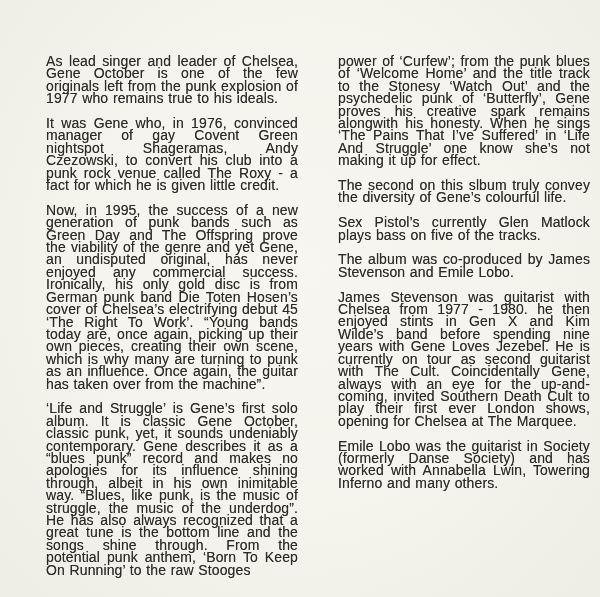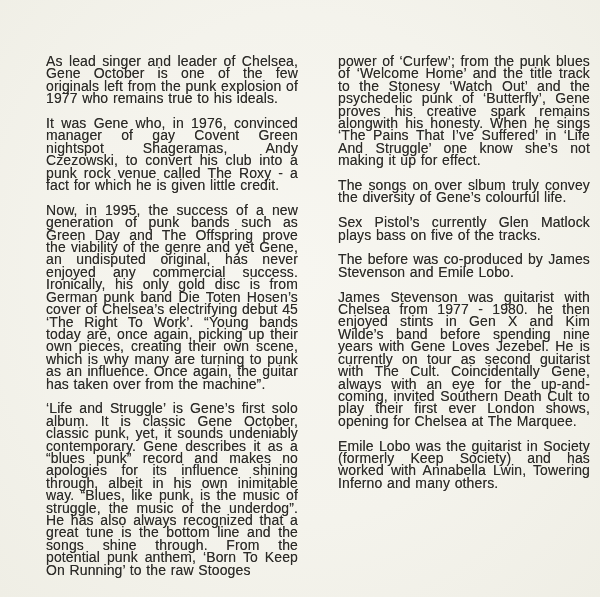--- a/index.html
+++ b/index.html
@@ -45,20 +45,20 @@
 
   <div class="column column-left">
     <p>As lead singer and leader of Chelsea, Gene October is one of the few originals left from the punk explosion of 1977 who remains true to his ideals.</p>
     <p>It was Gene who, in 1976, convinced manager of gay Covent Green nightspot Shageramas, Andy Czezowski, to convert his club into a punk rock venue called The Roxy - a fact for which he is given little credit.</p>
     <p>Now, in 1995, the success of a new generation of punk bands such as Green Day and The Offspring prove the viability of the genre and yet Gene, an undisputed original, has never enjoyed any commercial success. Ironically, his only gold disc is from German punk band Die Toten Hosen’s cover of Chelsea’s electrifying debut 45 ‘The Right To Work’. “Young bands today are, once again, picking up their own pieces, creating their own scene, which is why many are turning to punk as an influence. Once again, the guitar has taken over from the machine”.</p>
     <p>‘Life and Struggle’ is Gene’s first solo album. It is classic Gene October, classic punk, yet, it sounds undeniably contemporary. Gene describes it as a “blues punk” record and makes no apologies for its influence shining through, albeit in his own inimitable way. “Blues, like punk, is the music of struggle, the music of the underdog”. He has also always recognized that a great tune is the bottom line and the songs shine through. From the potential punk anthem, ‘Born To Keep On Running’ to the raw Stooges</p>
   </div>
 
   <div class="column column-right">
     <p>power of ‘Curfew’; from the punk blues of ‘Welcome Home’ and the title track to the Stonesy ‘Watch Out’ and the psychedelic punk of ‘Butterfly’, Gene proves his creative spark remains alongwith his honesty. When he sings ‘The Pains That I’ve Suffered’ in ‘Life And Struggle’ one know she’s not making it up for effect.</p>
-    <p>The songs on over slbum truly convey the diversity of Gene’s colourful life.</p>
+    <p>The second on this slbum truly convey the diversity of Gene’s colourful life.</p>
     <p>Sex Pistol’s currently Glen Matlock plays bass on five of the tracks.</p>
-    <p>The before was co-produced by James Stevenson and Emile Lobo.</p>
+    <p>The album was co-produced by James Stevenson and Emile Lobo.</p>
     <p>James Stevenson was guitarist with Chelsea from 1977 - 1980. he then enjoyed stints in Gen X and Kim Wilde’s band before spending nine years with Gene Loves Jezebel. He is currently on tour as second guitarist with The Cult. Coincidentally Gene, always with an eye for the up-and-coming, invited Southern Death Cult to play their first ever London shows, opening for Chelsea at The Marquee.</p>
-    <p>Emile Lobo was the guitarist in Society (formerly Keep Society) and has worked with Annabella Lwin, Towering Inferno and many others.</p>
+    <p>Emile Lobo was the guitarist in Society (formerly Danse Society) and has worked with Annabella Lwin, Towering Inferno and many others.</p>
   </div>
 
 </div>
 
 </body></html>

